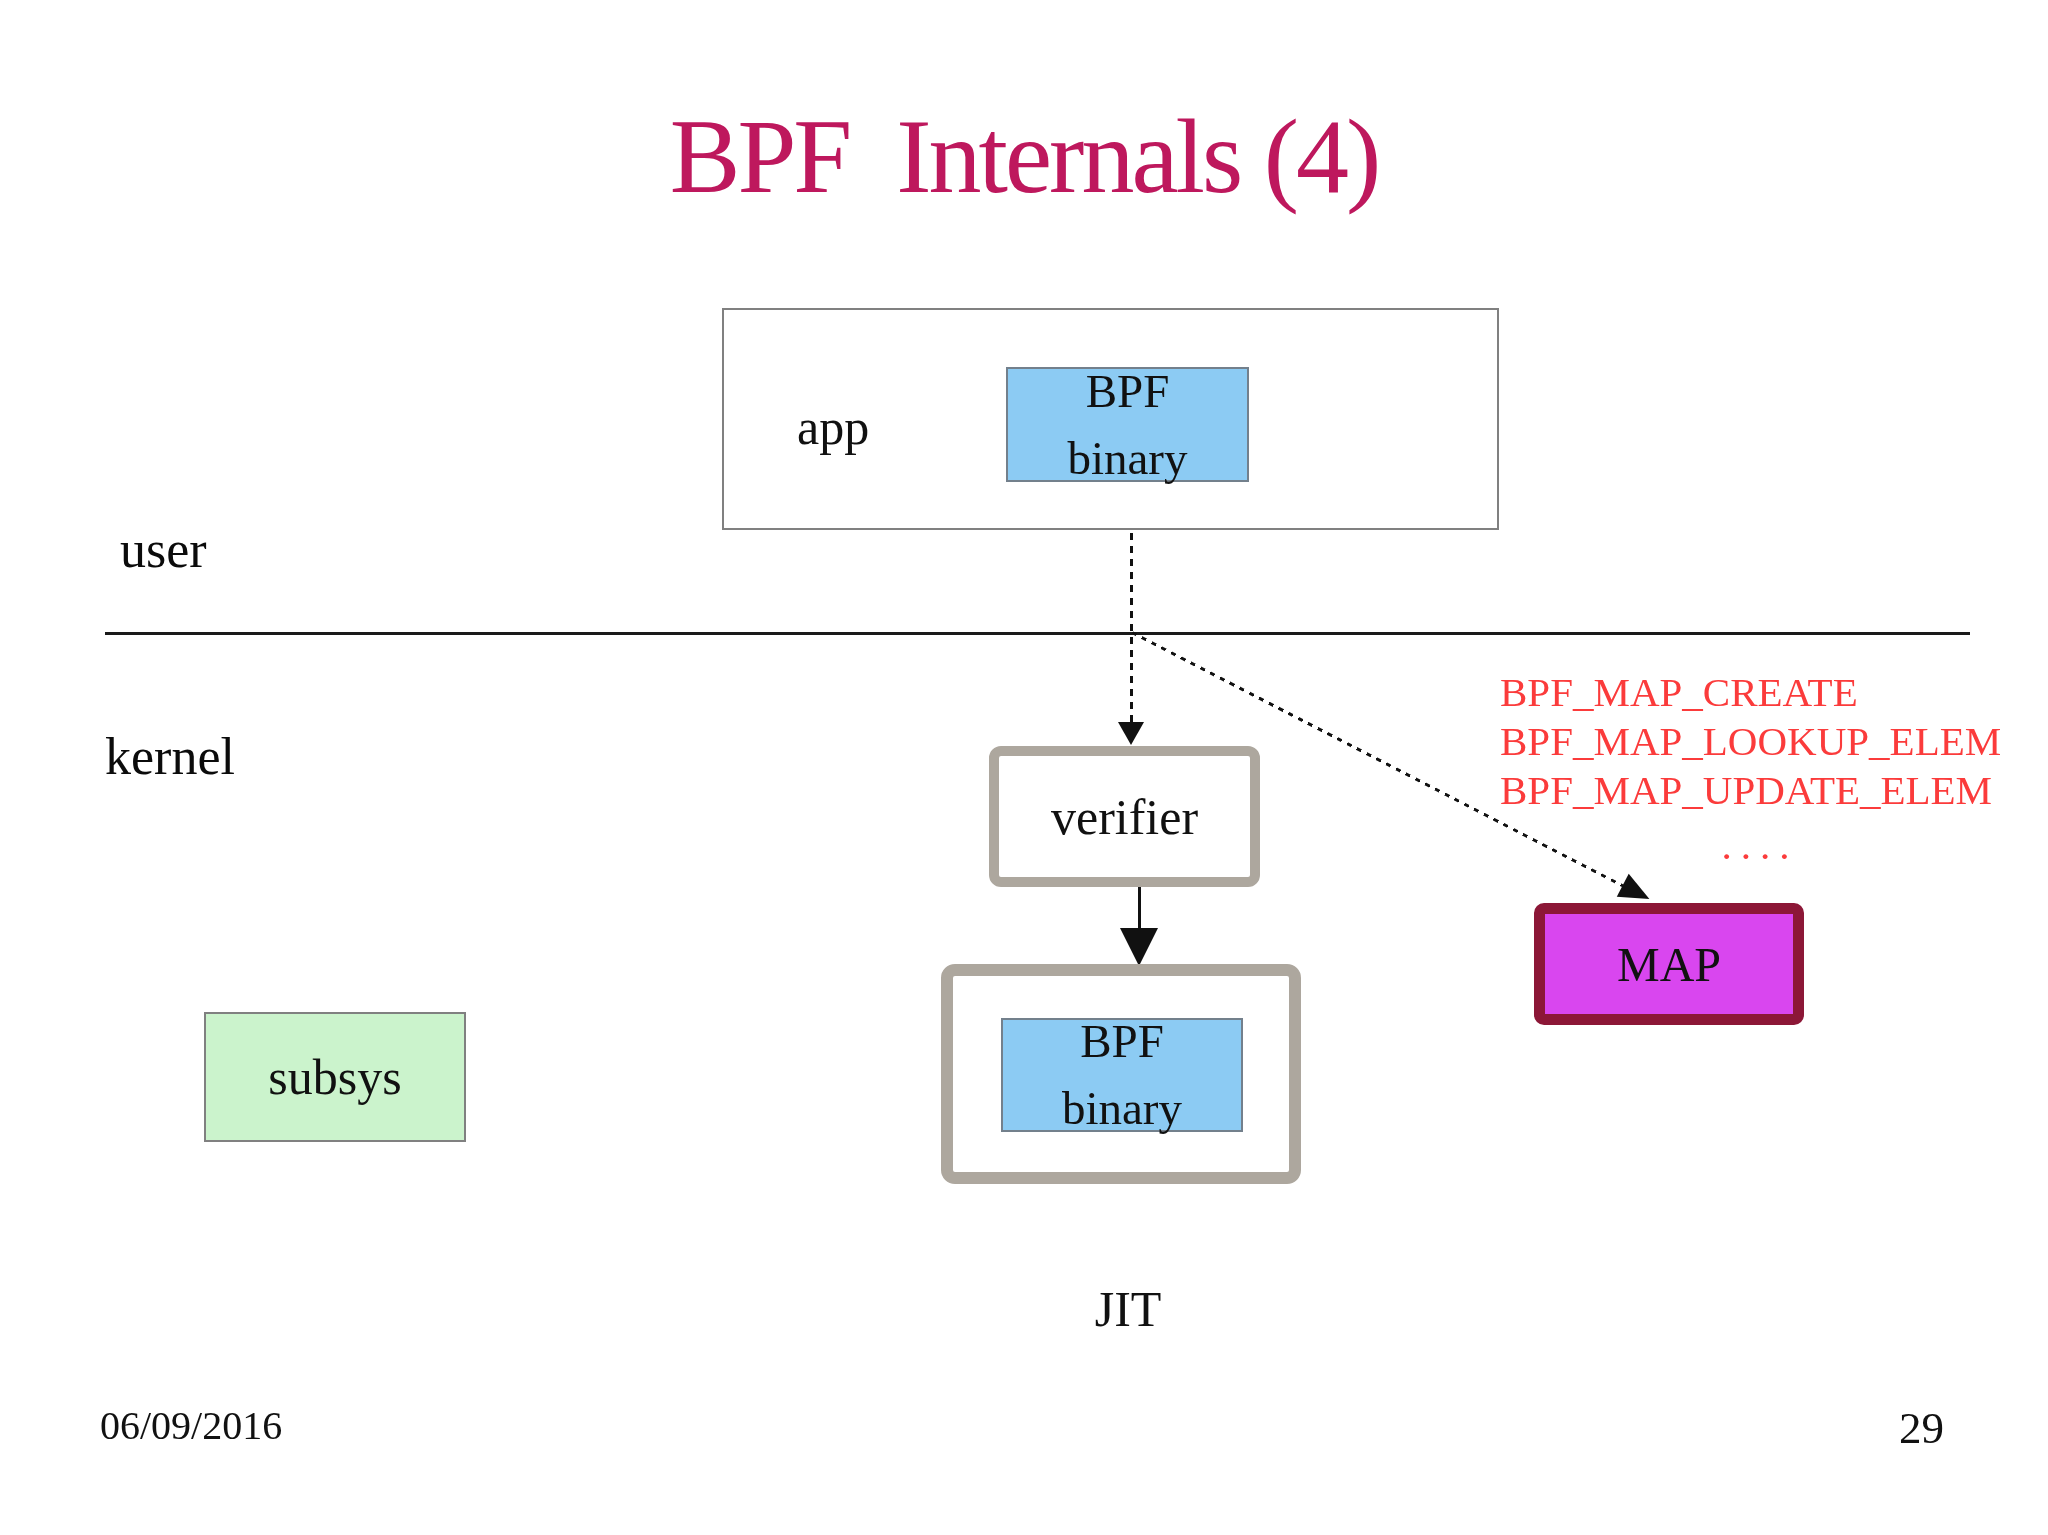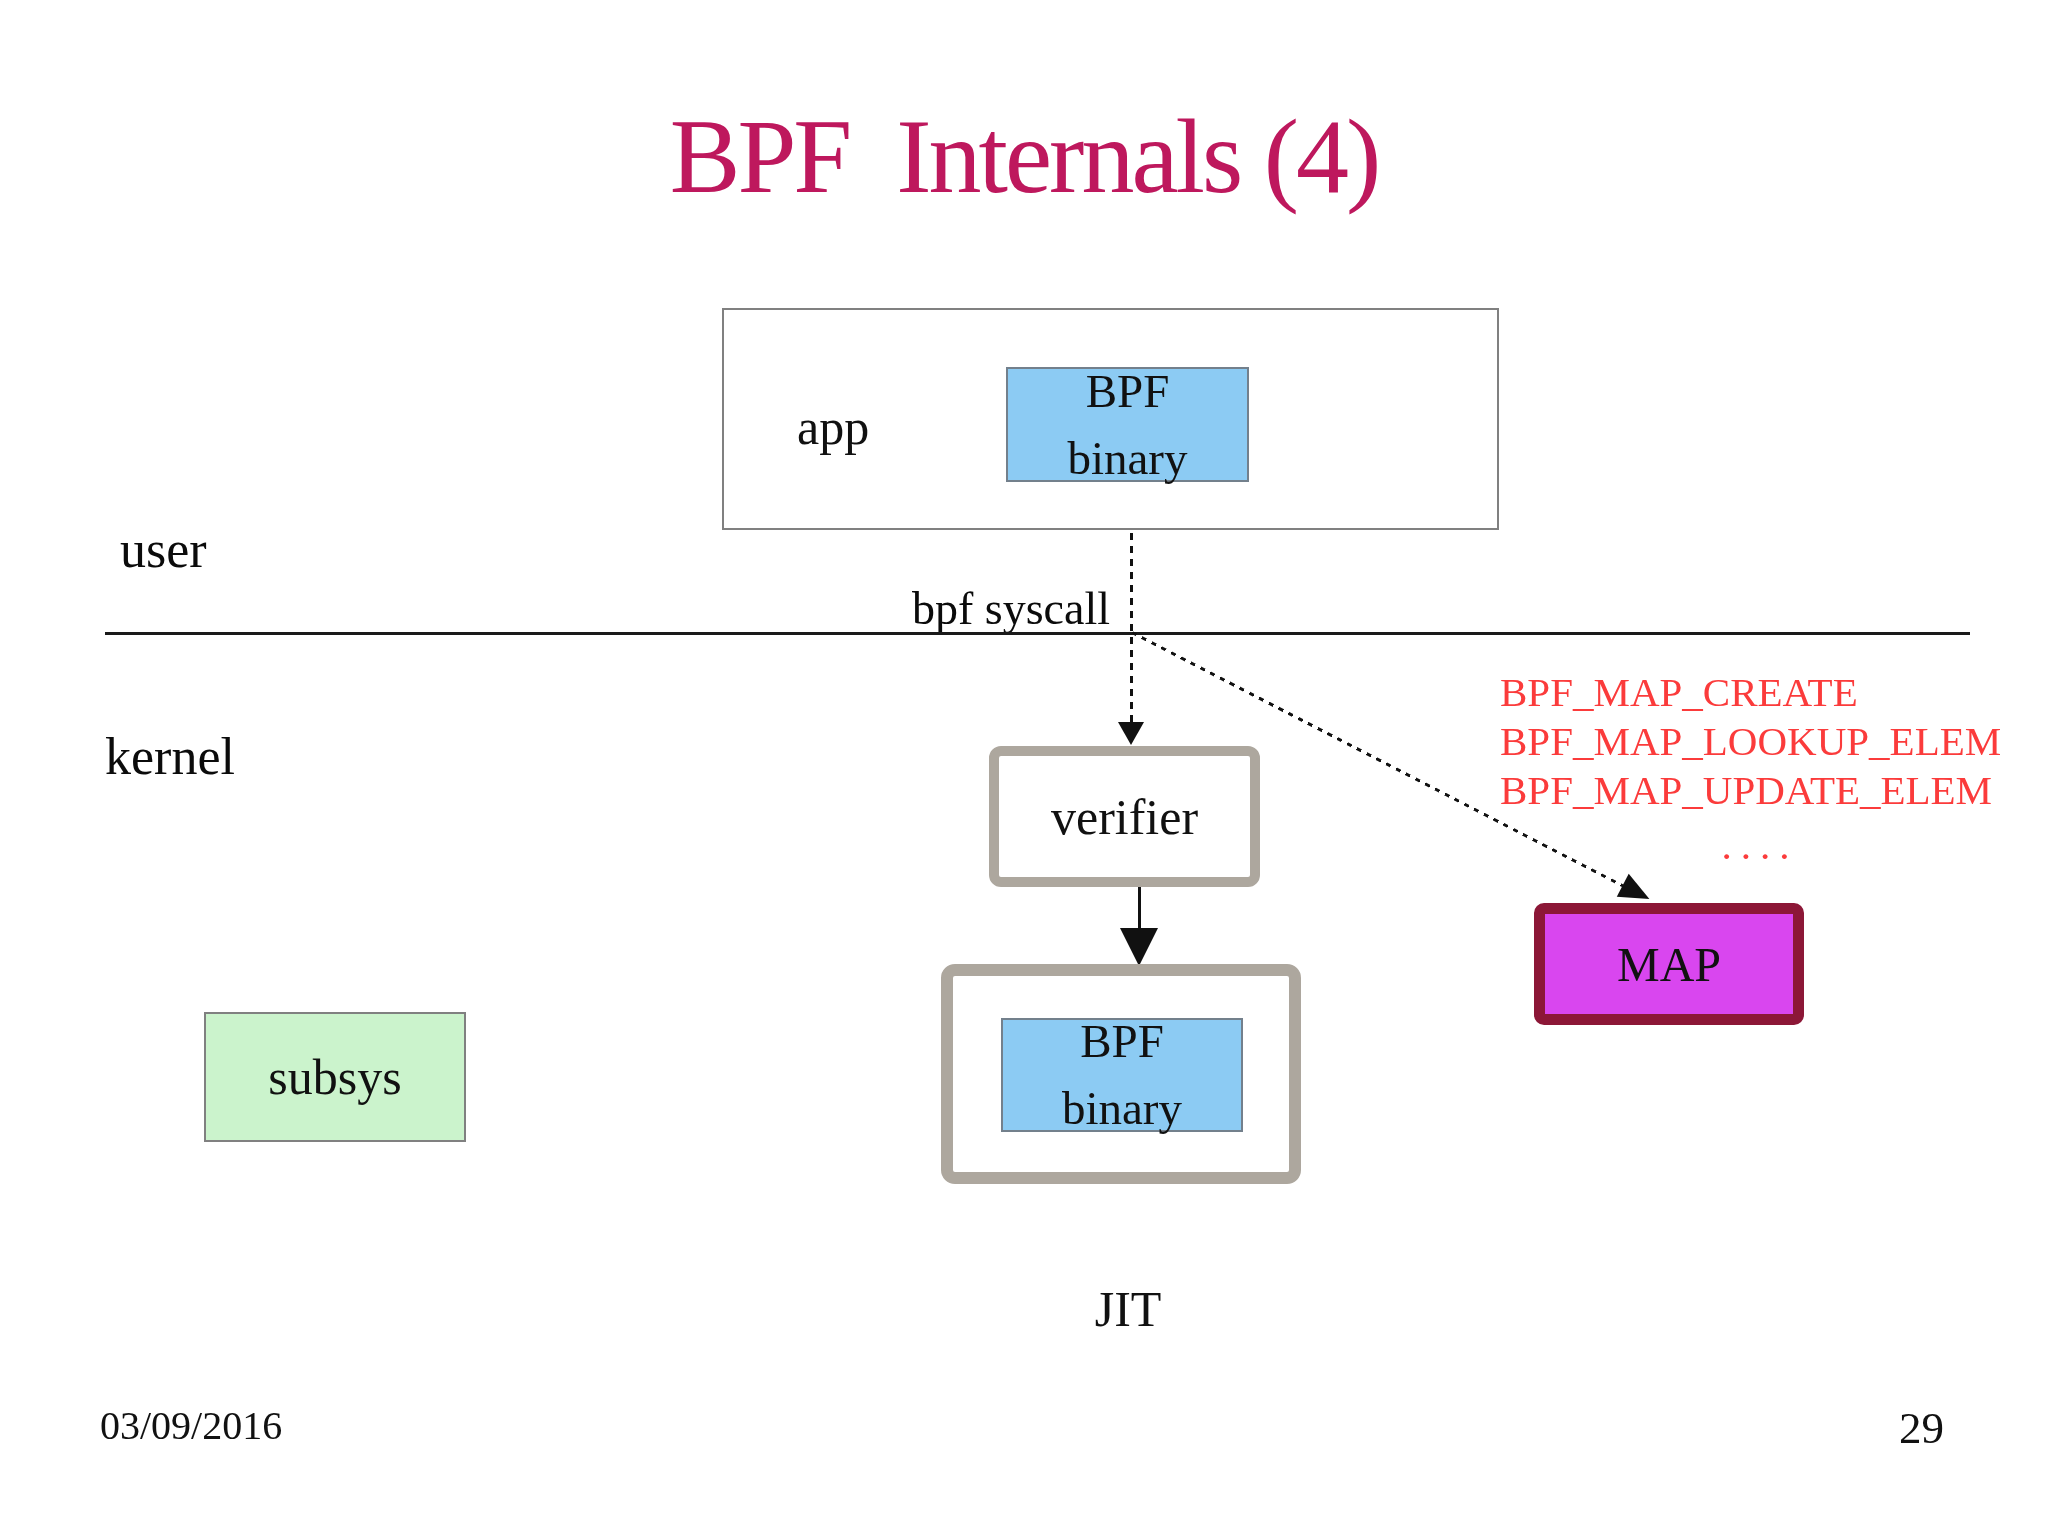--- a/index.html
+++ b/index.html
@@ -165,21 +165,20 @@
 
   <div class="abs app-box"></div>
   <div class="abs app-label">app</div>
 
   <div class="abs bpf-blue bpf-blue-user">
     <span>BPF</span>
     <span>binary</span>
   </div>
 
   <div class="abs side-label user-label">user</div>
-  <div class="abs small-label syscall-label">bpf syscall</div>
   <div class="abs divider"></div>
   <div class="abs side-label kernel-label">kernel</div>
 
   <div class="abs dash-v"></div>
   <div class="abs dash-v-head"></div>
 
   <div class="abs diag">
     <div class="diag-head"></div>
   </div>
 
@@ -205,16 +204,16 @@
   <div class="abs jit-label">JIT</div>
 
   <div class="abs subsys-box">
     <span>subsys</span>
   </div>
 
   <div class="abs map-box">
     <span>MAP</span>
   </div>
 
-  <div class="abs footer-date">03/09/2016</div>
+  <div class="abs footer-date">06/09/2016</div>
   <div class="abs footer-page">29</div>
 
 </div>
 
 </body></html>

